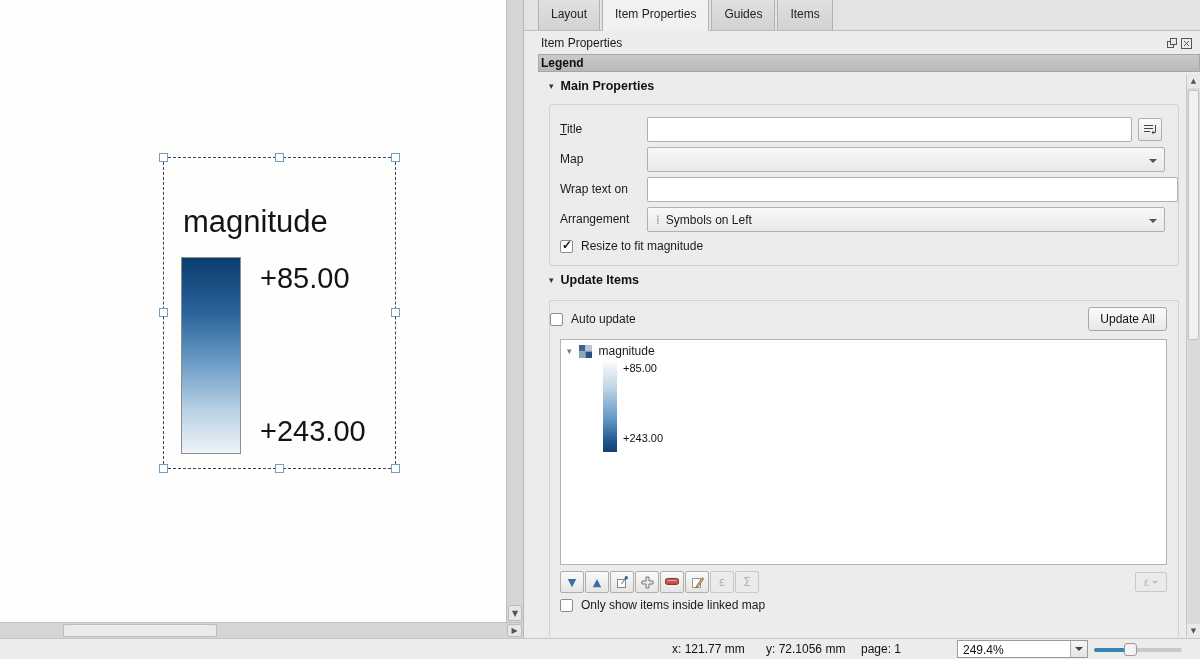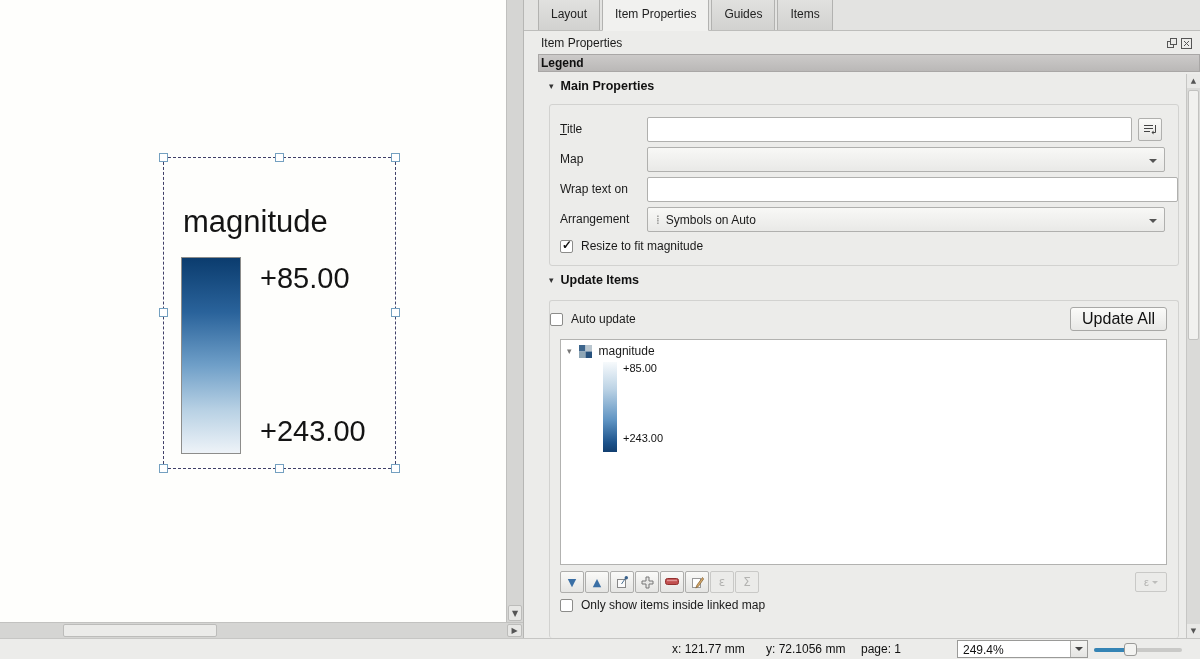--- a/index.html
+++ b/index.html
@@ -57,21 +57,21 @@
   .combo-arrow { position:absolute; right:7px; top:11px; width:0; height:0; border-left:4px solid transparent;
                  border-right:4px solid transparent; border-top:4px solid #555; }
   .icon-btn { position:absolute; display:flex; align-items:center; justify-content:center;
               background:linear-gradient(#fafaf8,#e7e7e5); border:1px solid #b0b0ae; border-radius:2px; }
 
   .checkbox { width:13px; height:13px; background:#fff; border:1px solid #8c8c8a; border-radius:2px; position:relative; flex:0 0 13px; }
   .checkbox .check { position:absolute; left:1px; top:-3px; font-size:12px; font-weight:bold; color:#111; }
   .check-row { position:absolute; display:flex; align-items:center; gap:8px; }
 
   .update-all { position:absolute; right:11px; top:6px; height:24px; padding:0 11px; display:flex; align-items:center;
-                background:linear-gradient(#fbfbf9,#e8e8e6); border:1px solid #a8a8a6; border-radius:3px; font-size:16px; color:#111; }
+                background:linear-gradient(#fbfbf9,#e8e8e6); border:1px solid #a8a8a6; border-radius:3px; font-size:12px; color:#111; }
 
   .tree { position:absolute; left:10px; right:11px; top:38px; height:226px; background:#fff; border:1px solid #b2b2b0; }
   .tree-row { position:absolute; left:6px; top:4px; display:flex; align-items:center; gap:7px; }
   .tree-expander { font-family:"DejaVu Sans",sans-serif; font-size:9px; color:#777; }
   .tree-grad { position:absolute; left:42px; top:22px; width:14px; height:90px;
                background:linear-gradient(180deg,#f7fafc 0%, #bcd3e5 30%, #5e93c2 65%, #1c528a 90%, #123f70 100%); }
   .tree-sub { position:absolute; left:62px; font-size:11px; color:#111; }
 
   .tb-btn { position:absolute; top:270px; width:24px; height:22px; background:linear-gradient(#fafaf8,#e5e5e3);
             border:1px solid #aeaeac; border-radius:2px; display:flex; align-items:center; justify-content:center; }
@@ -195,21 +195,21 @@
         <div class="combo" style="top:42px;">
           <i class="combo-arrow"></i>
         </div>
 
         <span class="row-label" style="top:77px;">Wrap text on</span>
         <input class="text-input" style="top: 72px; width: 531px;">
 
         <span class="row-label" style="top:107px;">Arrangement</span>
         <div class="combo" style="top:102px;">
           <span style="color:#8a8a88; padding:0 6px 0 8px; font-family:'DejaVu Sans',sans-serif;">⁞</span>
-          <span>Symbols on Auto</span>
+          <span>Symbols on Left</span>
           <i class="combo-arrow"></i>
         </div>
 
         <div class="check-row" style="left:10px; top:134px;">
           <span class="checkbox">
               <span class="check">✓</span>
             </span>
           <span>Resize to fit magnitude</span>
         </div>
       </div>

